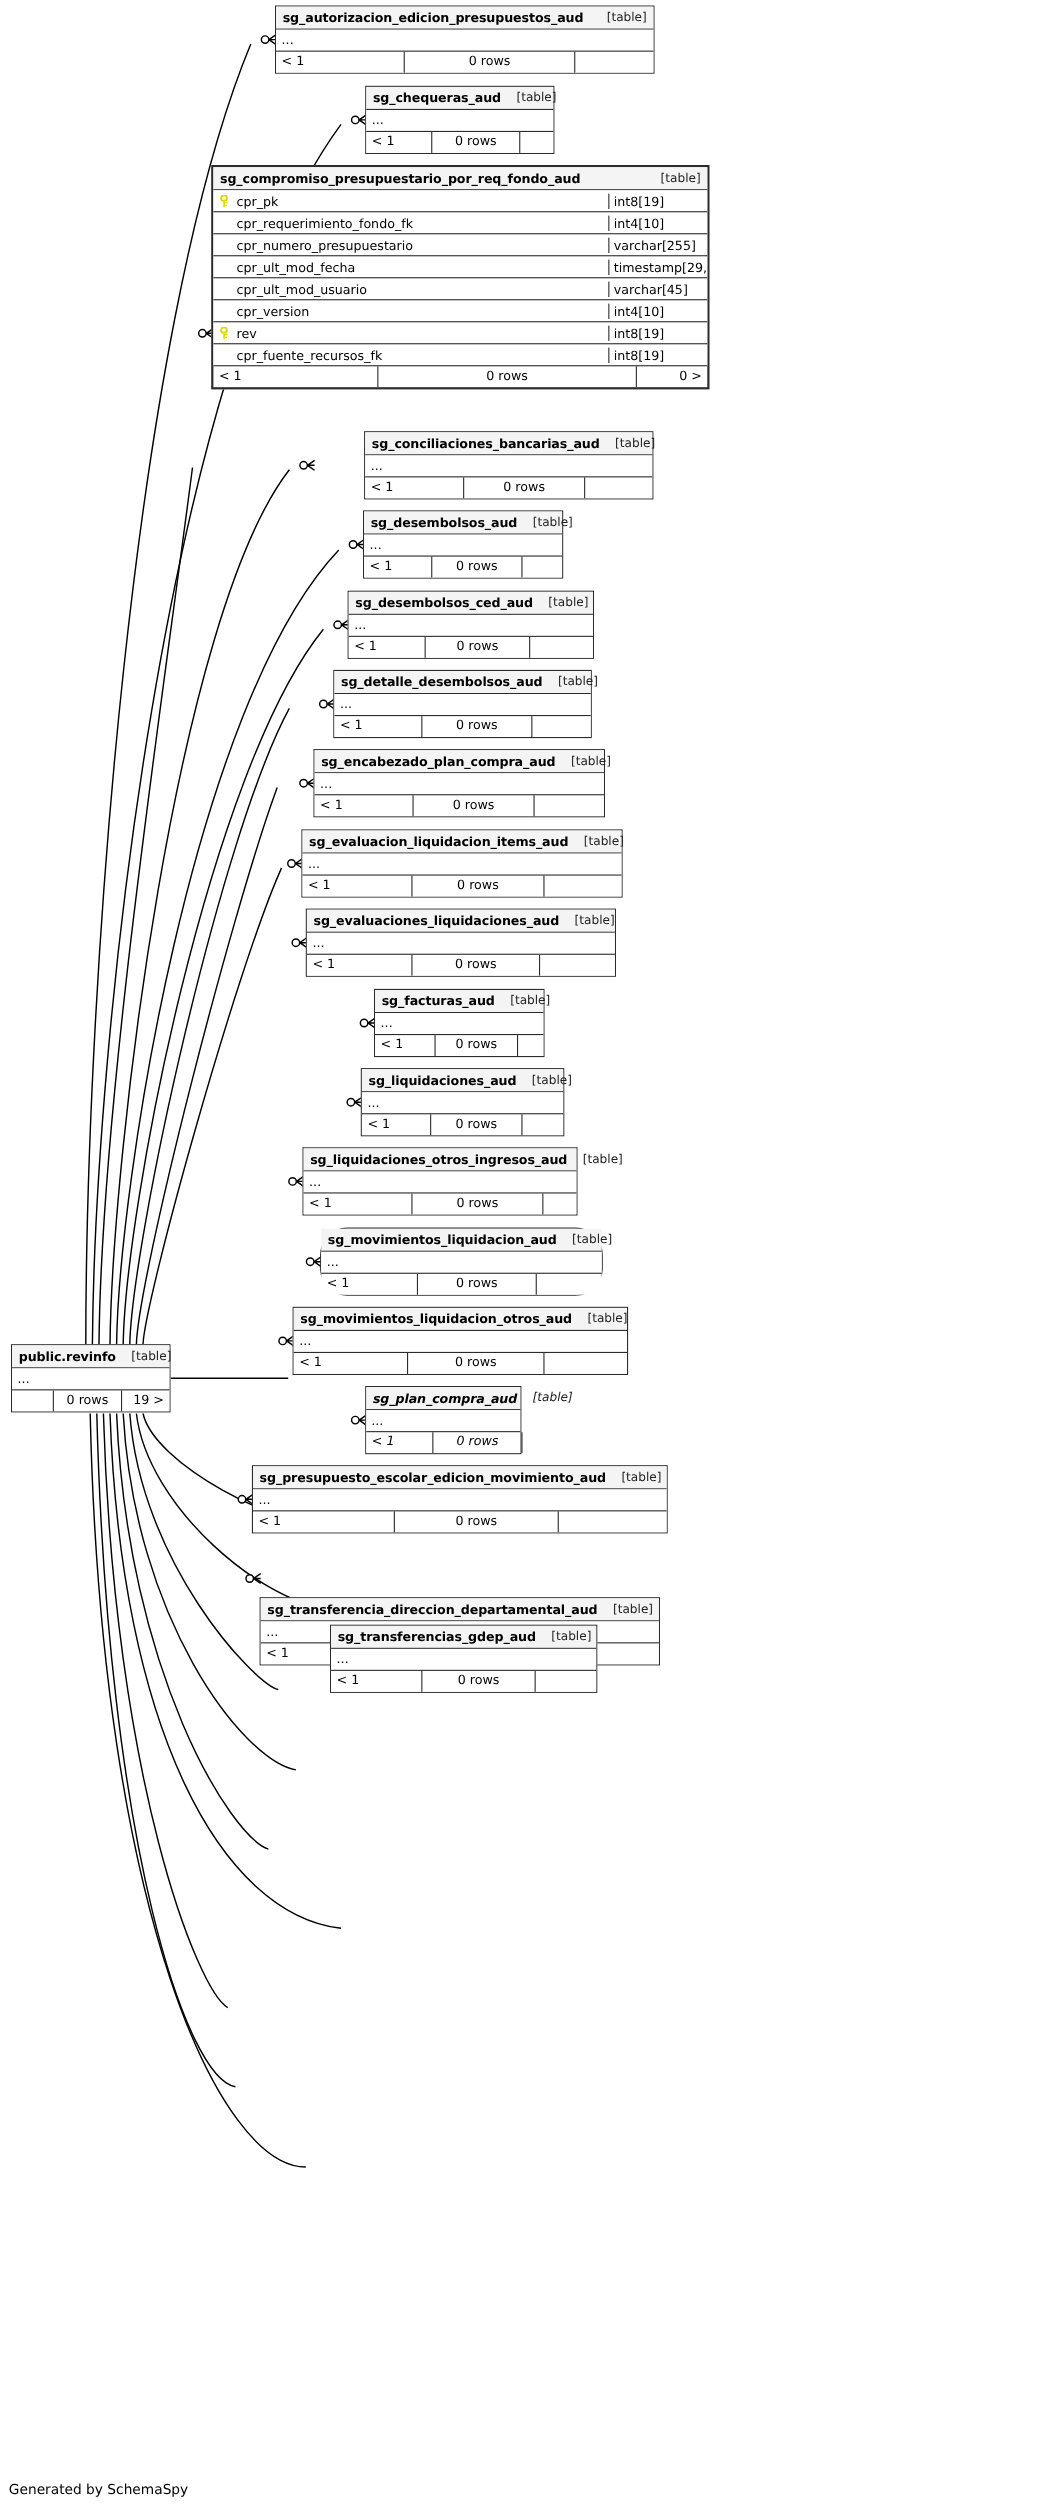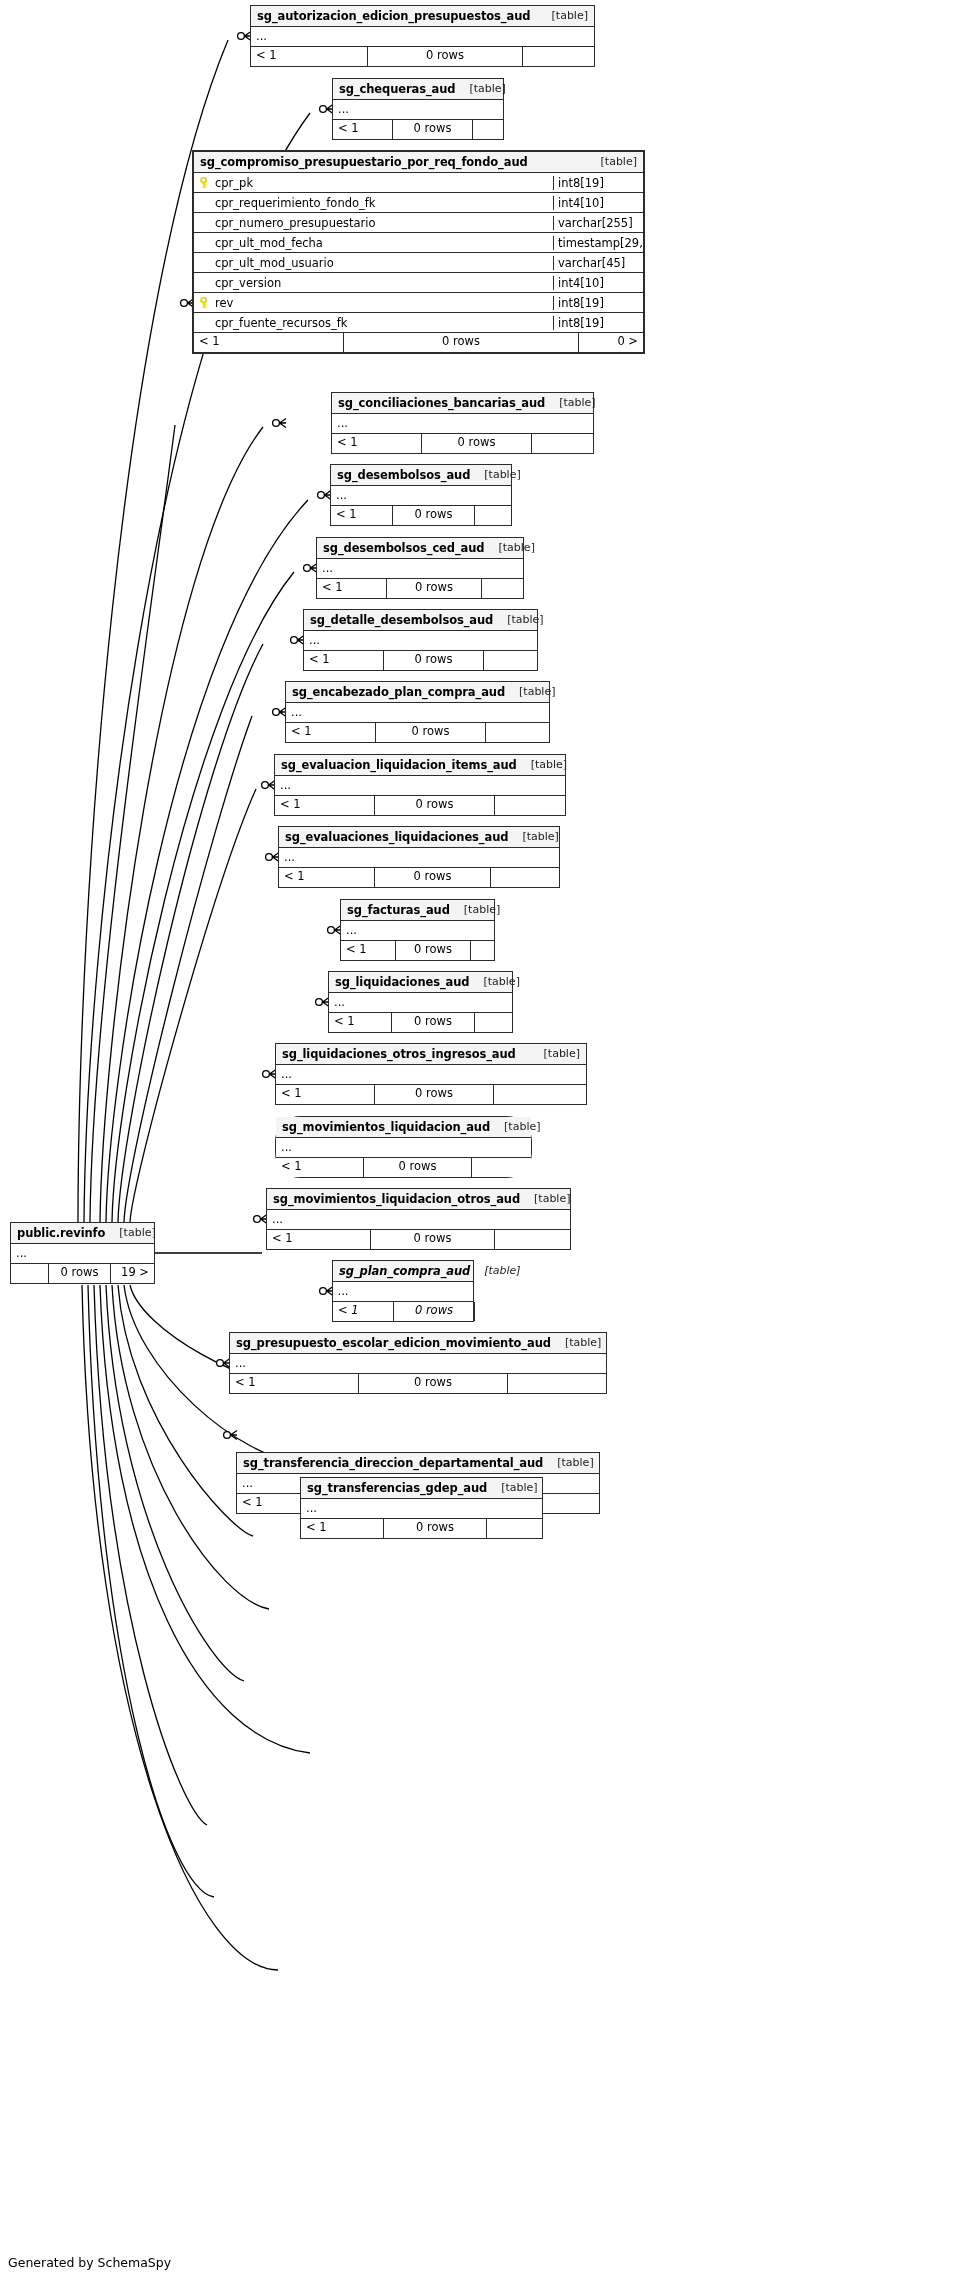--- a/index.html
+++ b/index.html
@@ -383,21 +383,21 @@
         </div>
         <div class="node-body">
           <div class="ellipsis-row">...</div>
           <div class="foot-row">
             <div class="foot-cell left" style="flex:0 0 62px">&lt; 1</div>
             <div class="foot-cell mid" style="flex:0 0 82px">0 rows</div>
             <div class="foot-cell right" style="flex:1 1 auto"></div>
           </div>
         </div>
       </div>
-      <div class="node" style="left: 316px; top: 537px; width: 208px;">
+      <div class="node" style="left: 316px; top: 537px; width: 224px;">
         <div class="node-title">
           <span class="tname">sg_desembolsos_ced_aud</span>
           <span class="ttype">[table]</span>
         </div>
         <div class="node-body">
           <div class="ellipsis-row">...</div>
           <div class="foot-row">
             <div class="foot-cell left" style="flex:0 0 70px">&lt; 1</div>
             <div class="foot-cell mid" style="flex:0 0 95px">0 rows</div>
             <div class="foot-cell right" style="flex:1 1 auto"></div>
@@ -481,35 +481,35 @@
         </div>
         <div class="node-body">
           <div class="ellipsis-row">...</div>
           <div class="foot-row">
             <div class="foot-cell left" style="flex:0 0 63px">&lt; 1</div>
             <div class="foot-cell mid" style="flex:0 0 83px">0 rows</div>
             <div class="foot-cell right" style="flex:1 1 auto"></div>
           </div>
         </div>
       </div>
-      <div class="node" style="left: 275px; top: 1043px; width: 312px;">
+      <div class="node" style="left: 275px; top: 1043px; width: 250px;">
         <div class="node-title">
           <span class="tname">sg_liquidaciones_otros_ingresos_aud</span>
           <span class="ttype">[table]</span>
         </div>
         <div class="node-body">
           <div class="ellipsis-row">...</div>
           <div class="foot-row">
             <div class="foot-cell left" style="flex:0 0 99px">&lt; 1</div>
             <div class="foot-cell mid" style="flex:0 0 119px">0 rows</div>
             <div class="foot-cell right" style="flex:1 1 auto"></div>
           </div>
         </div>
       </div>
-      <div class="node" style="left: 275px; top: 1116px; width: 257px; border-radius: 25px;">
+      <div class="node" style="left: 291px; top: 1116px; width: 257px; border-radius: 25px;">
         <div class="node-title">
           <span class="tname">sg_movimientos_liquidacion_aud</span>
           <span class="ttype">[table]</span>
         </div>
         <div class="node-body">
           <div class="ellipsis-row">...</div>
           <div class="foot-row">
             <div class="foot-cell left" style="flex:0 0 88px">&lt; 1</div>
             <div class="foot-cell mid" style="flex:0 0 108px">0 rows</div>
             <div class="foot-cell right" style="flex:1 1 auto"></div>

